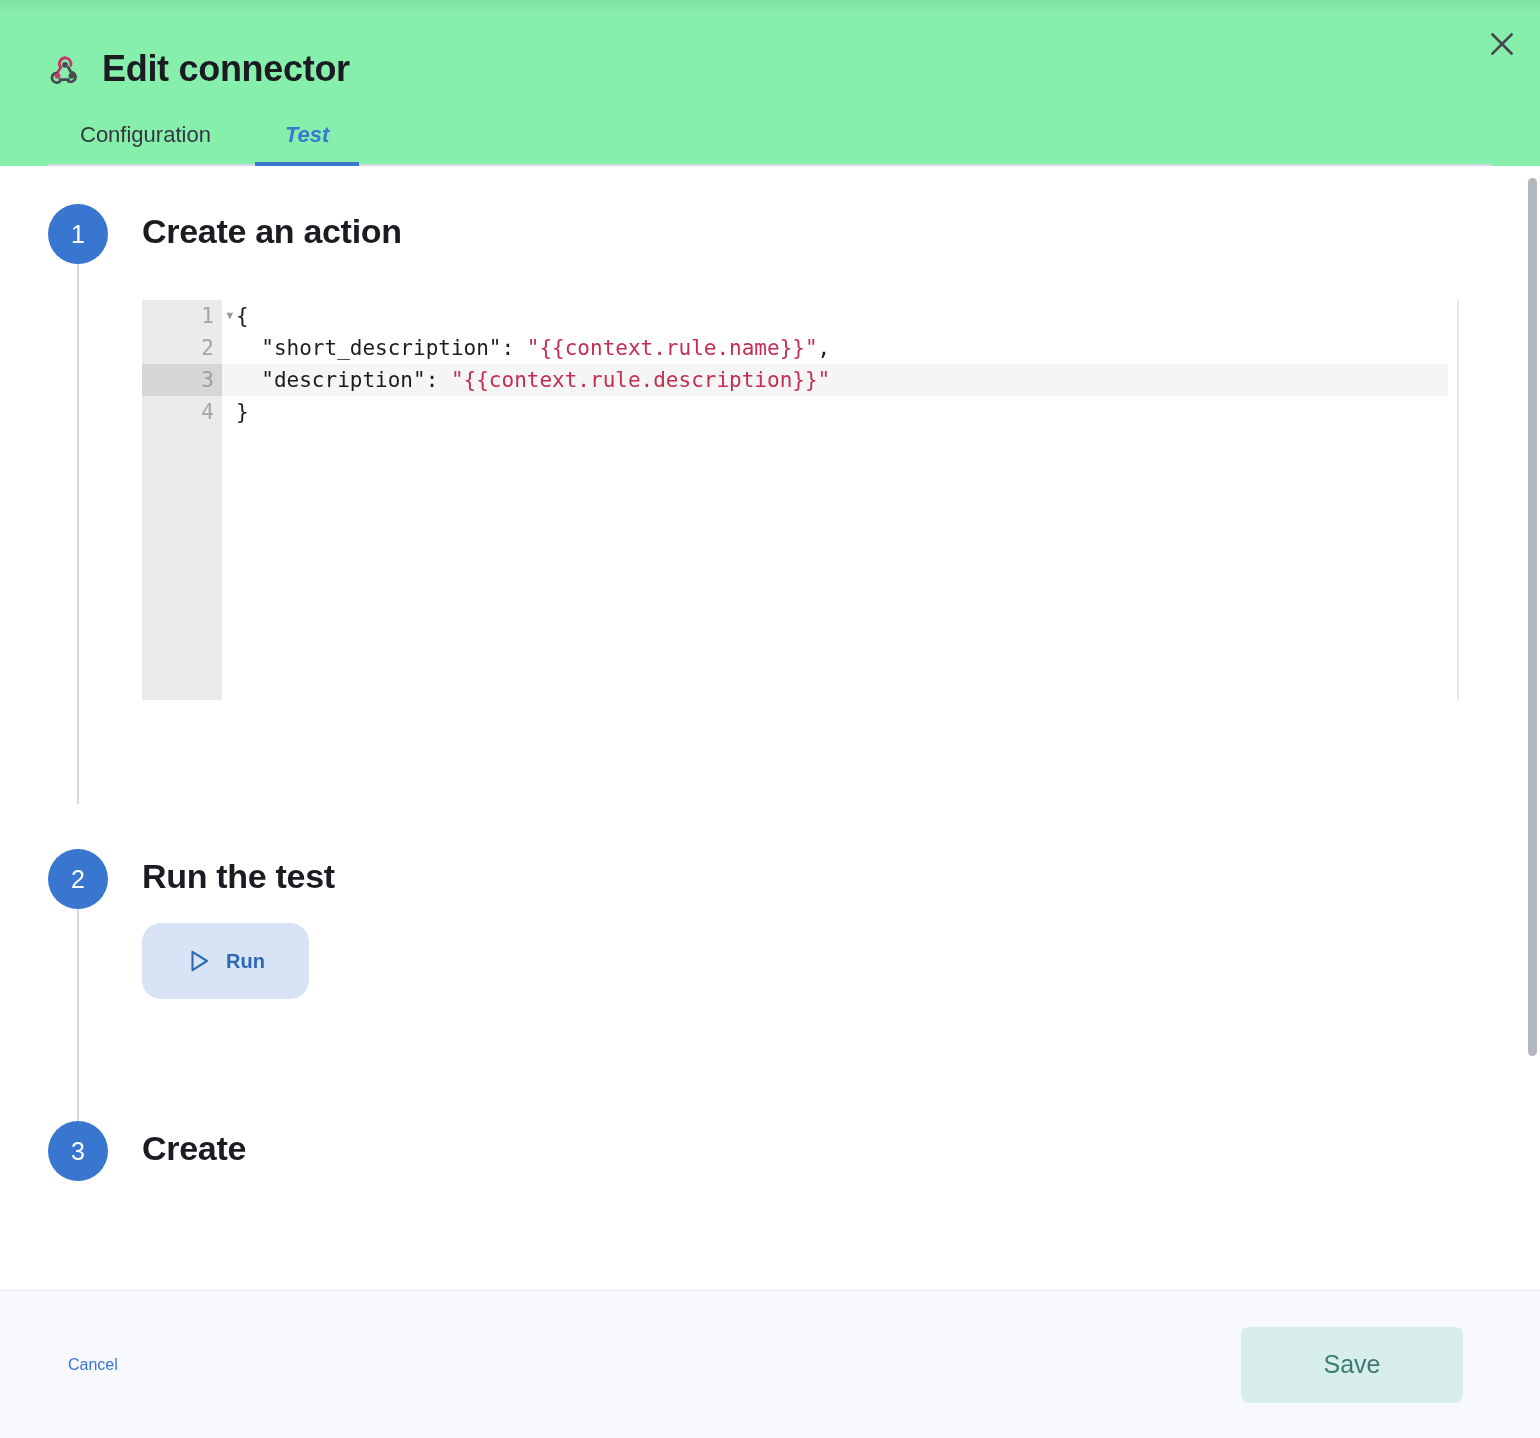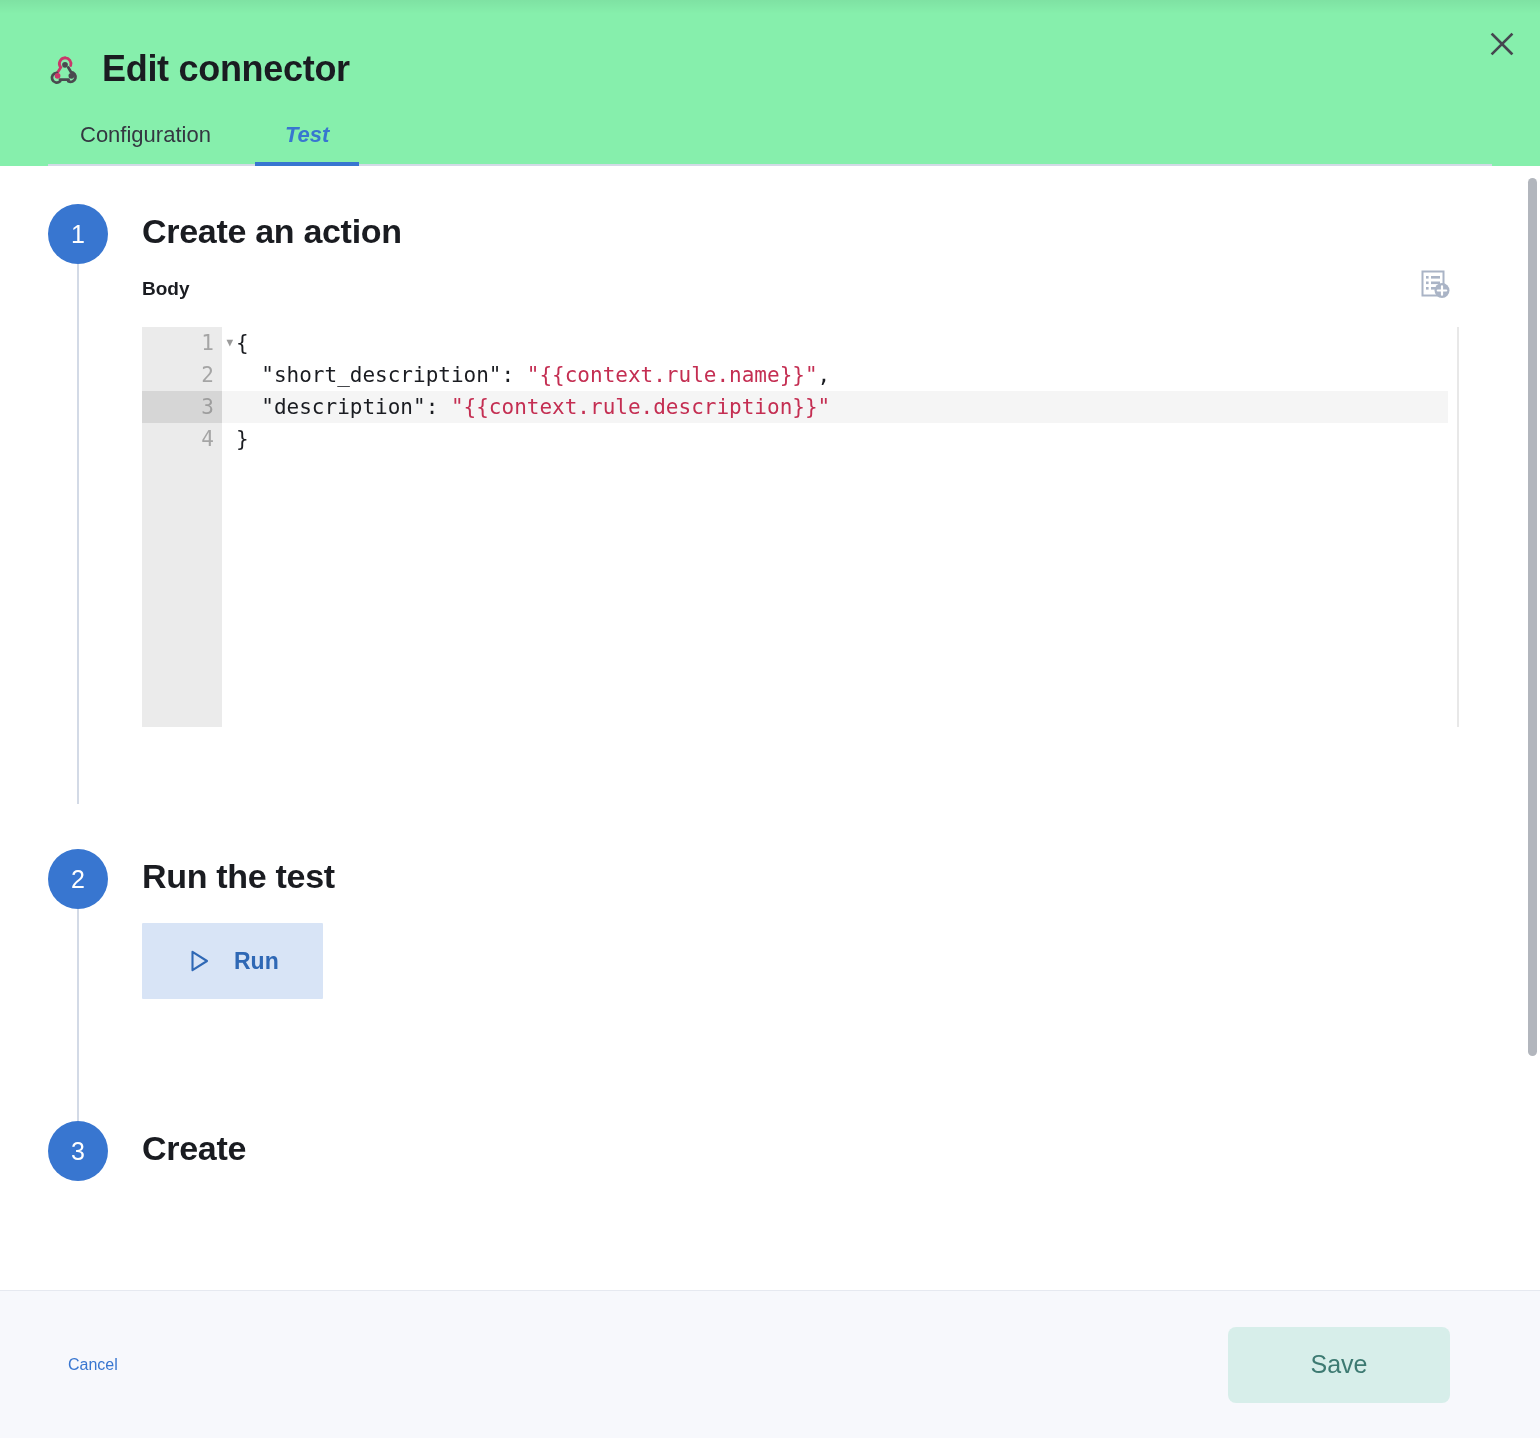--- a/index.html
+++ b/index.html
@@ -251,28 +251,28 @@
     top: 0;
     bottom: 0;
     width: 2px;
     background: #e8e8e8;
   }
 
   
   .run-btn {
     display: inline-flex;
     align-items: center;
-    gap: 22px;
+    gap: 14px;
     background: #d8e4f6;
     color: #2f68b5;
     border: none;
-    border-radius: 1px;
+    border-radius: 19px;
     height: 76px;
     padding: 0 44px;
-    font-size: 23px;
+    font-size: 20px;
     font-family: inherit;
     font-weight: 600;
     cursor: pointer;
   }
   .run-btn svg { display:block; }
 
   
   .footer {
     flex: 0 0 auto;
     height: 148px;
@@ -296,21 +296,21 @@
   .save-btn {
     background: #d7eeea;
     color: #3d7a72;
     border: none;
     border-radius: 8px;
     height: 76px;
     min-width: 222px;
     font-size: 25px;
     font-family: inherit;
     cursor: pointer;
-    margin-right: 56px;
+    margin-right: 43px;
   }
   .save-close-btn {
     background: #4fb9ab;
     color: #0b2b27;
     border: none;
     border-radius: 8px;
     height: 76px;
     min-width: 226px;
     font-size: 25px;
     font-weight: 600;
@@ -380,38 +380,20 @@
     <div class="body-inner">
 
       <div class="steps">
 
         <div class="step" style="min-height:600px;">
           <div class="step-line" style="bottom:0;"></div>
           <div class="step-bullet">1</div>
           <h2 class="step-title">Create an action</h2>
 
           <div class="step-content">
-            <div class="field-label-row">
-              <div class="field-label">Body</div>
-              <button class="editor-tool-btn" title="Add variable">
-                <span>
-                  <svg width="34" height="34" viewBox="0 0 34 34" aria-hidden="true">
-                    <rect x="4.5" y="3.5" width="21" height="24" fill="none" stroke="#aab4c6" stroke-width="2"></rect>
-                    <rect x="8" y="8" width="2.6" height="2.6" fill="#aab4c6"></rect>
-                    <rect x="8" y="13.5" width="2.6" height="2.6" fill="#aab4c6"></rect>
-                    <rect x="8" y="19" width="2.6" height="2.6" fill="#aab4c6"></rect>
-                    <rect x="13" y="8" width="9" height="2.6" fill="#aab4c6"></rect>
-                    <rect x="13" y="13.5" width="9" height="2.6" fill="#aab4c6"></rect>
-                    <rect x="13" y="19" width="9" height="2.6" fill="#aab4c6"></rect>
-                    <circle cx="24" cy="22.5" r="7.5" fill="#aab4c6"></circle>
-                    <path d="M24 18.3v8.4 M19.8 22.5h8.4" stroke="#ffffff" stroke-width="2.2" stroke-linecap="round"></path>
-                  </svg>
-                </span>
-              </button>
-            </div>
 
             <div class="editor">
               <div class="editor-gutter">
                 <div class="gutter-line">
                   <span>1</span>
                   <span class="fold-marker">▼</span>
                 </div>
                 <div class="gutter-line">2</div>
                 <div class="gutter-line active">3</div>
                 <div class="gutter-line">4</div>

